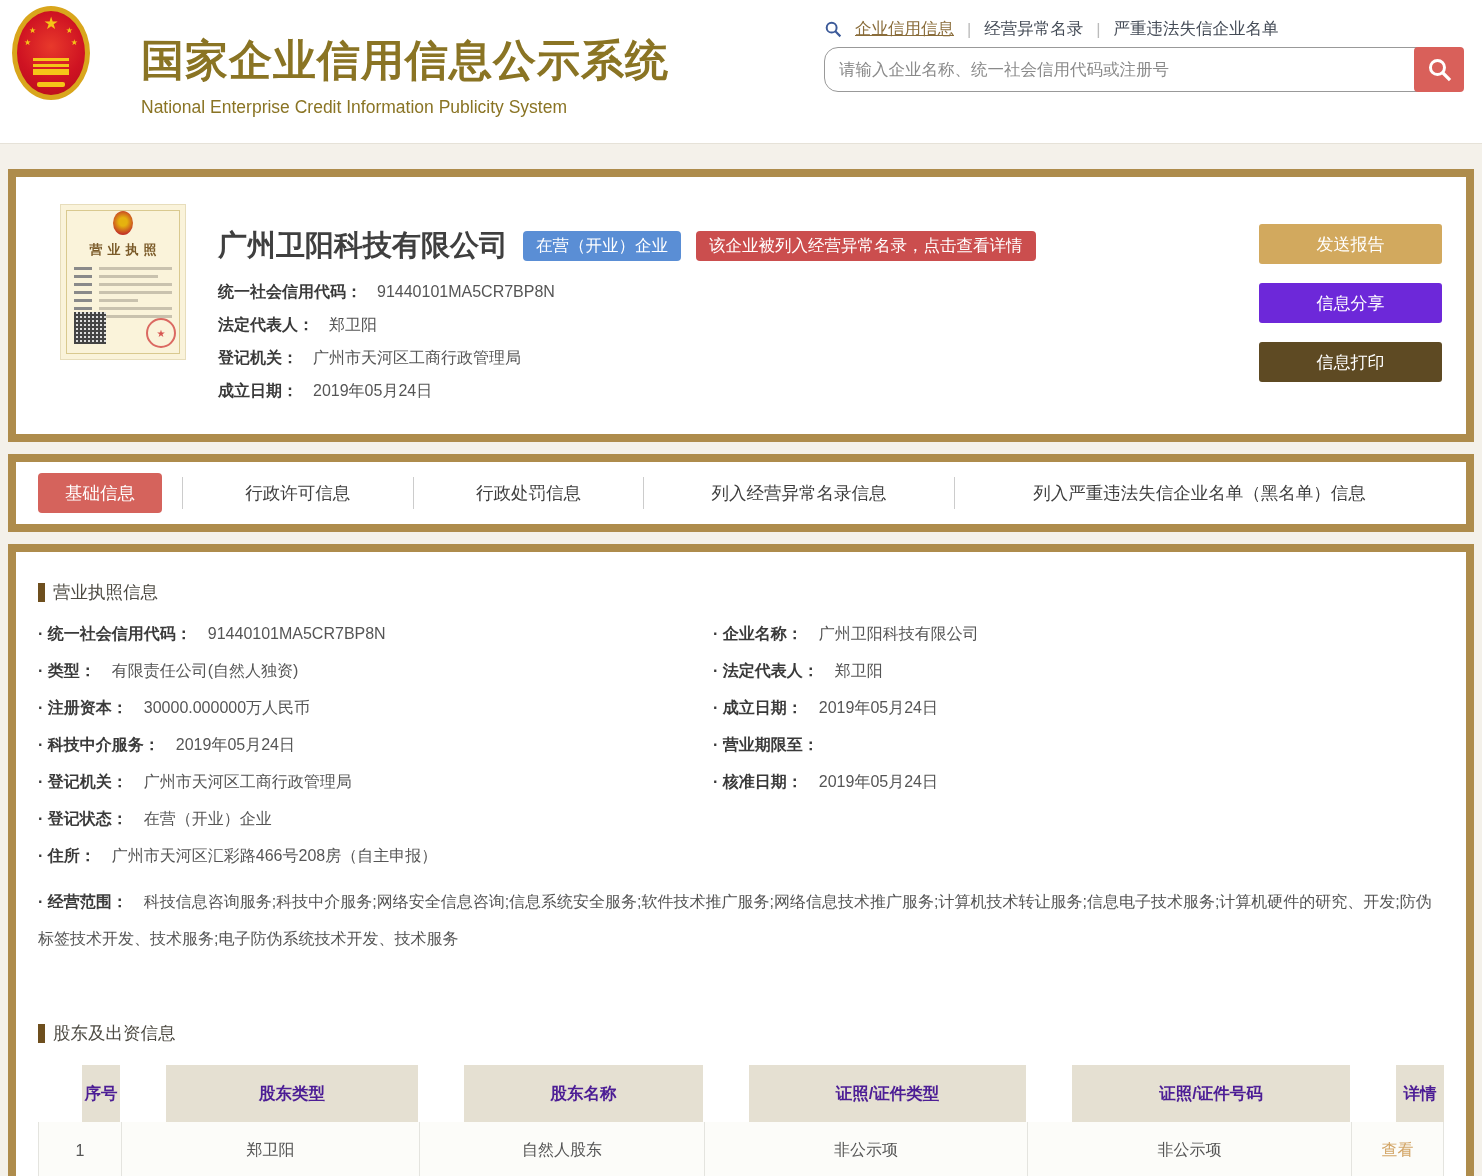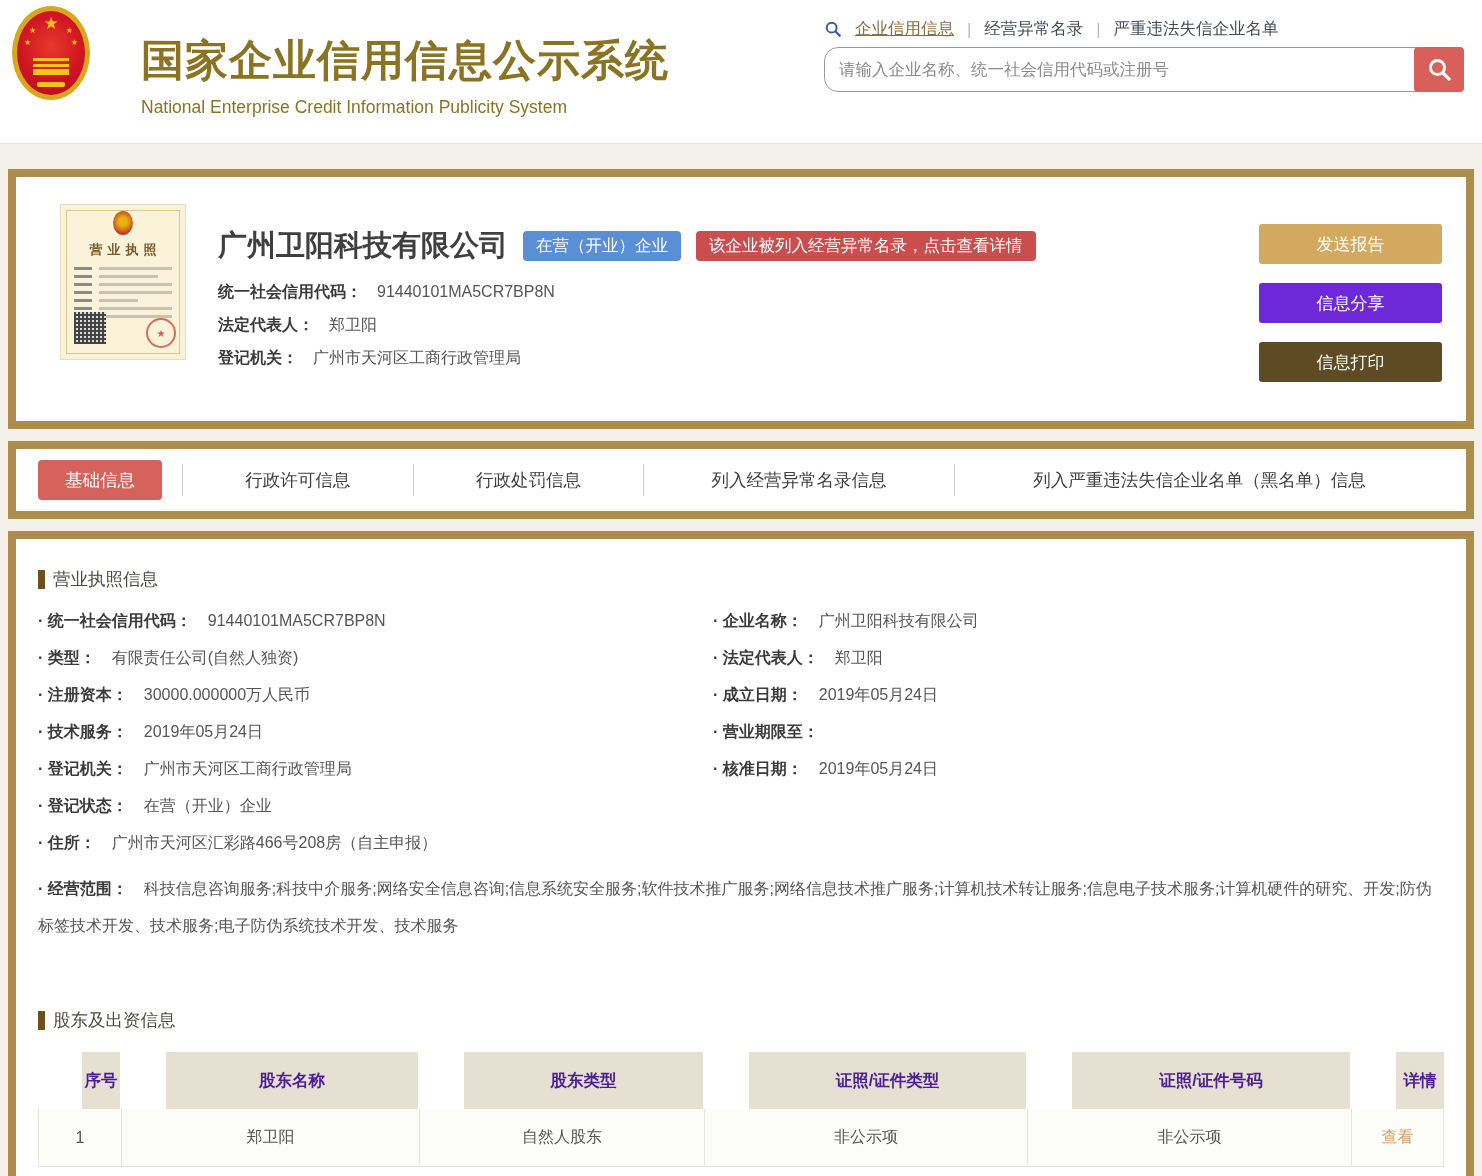--- a/index.html
+++ b/index.html
@@ -185,20 +185,23 @@
         </div>
         <div class="cfield">
           <span class="lbl">统一社会信用代码：</span><span class="val">91440101MA5CR7BP8N</span>
         </div>
         <div class="cfield">
           <span class="lbl">法定代表人：</span><span class="val">郑卫阳</span>
         </div>
         <div class="cfield">
           <span class="lbl">登记机关：</span><span class="val">广州市天河区工商行政管理局</span>
         </div>
+        <div class="cfield">
+          <span class="lbl">成立日期：</span><span class="val">2019年05月24日</span>
+        </div>
       </div>
       <div class="action-col">
         <button class="act-btn btn-report">发送报告</button>
         <button class="act-btn btn-share">信息分享</button>
         <button class="act-btn btn-print">信息打印</button>
       </div>
     </div>
   </div>
 
   <div class="panel">
@@ -225,21 +228,21 @@
       </div>
       <div class="frow">
         <div class="fcell"><span class="lbl">· 类型：</span><span class="val">有限责任公司(自然人独资)</span></div>
         <div class="fcell"><span class="lbl">· 法定代表人：</span><span class="val">郑卫阳</span></div>
       </div>
       <div class="frow">
         <div class="fcell"><span class="lbl">· 注册资本：</span><span class="val">30000.000000万人民币</span></div>
         <div class="fcell"><span class="lbl">· 成立日期：</span><span class="val">2019年05月24日</span></div>
       </div>
       <div class="frow">
-        <div class="fcell"><span class="lbl">· 技术服务：</span><span class="val">2019年05月24日</span></div>
+        <div class="fcell"><span class="lbl">· 科技中介服务：</span><span class="val">2019年05月24日</span></div>
         <div class="fcell"><span class="lbl">· 营业期限至：</span><span class="val"></span></div>
       </div>
       <div class="frow">
         <div class="fcell"><span class="lbl">· 登记机关：</span><span class="val">广州市天河区工商行政管理局</span></div>
         <div class="fcell"><span class="lbl">· 核准日期：</span><span class="val">2019年05月24日</span></div>
       </div>
       <div class="frow">
         <div class="fcell"><span class="lbl">· 登记状态：</span><span class="val">在营（开业）企业</span></div>
         <div class="fcell"><span class="lbl"></span><span class="val"></span></div>
       </div>
@@ -252,22 +255,22 @@
       </div>
 
       <div class="shareholder-sec">
         <div class="sec-head">
           <span class="sec-marker"></span>
           <span class="sec-title">股东及出资信息</span>
         </div>
         <div class="sh-table">
           <div class="t-row">
             <div class="th">序号</div>
+            <div class="th">股东类型</div>
             <div class="th">股东名称</div>
-            <div class="th">股东类型</div>
             <div class="th">证照/证件类型</div>
             <div class="th">证照/证件号码</div>
             <div class="th">详情</div>
           </div>
           <div class="t-row">
             <div class="td">1</div>
             <div class="td">郑卫阳</div>
             <div class="td">自然人股东</div>
             <div class="td">非公示项</div>
             <div class="td">非公示项</div>

